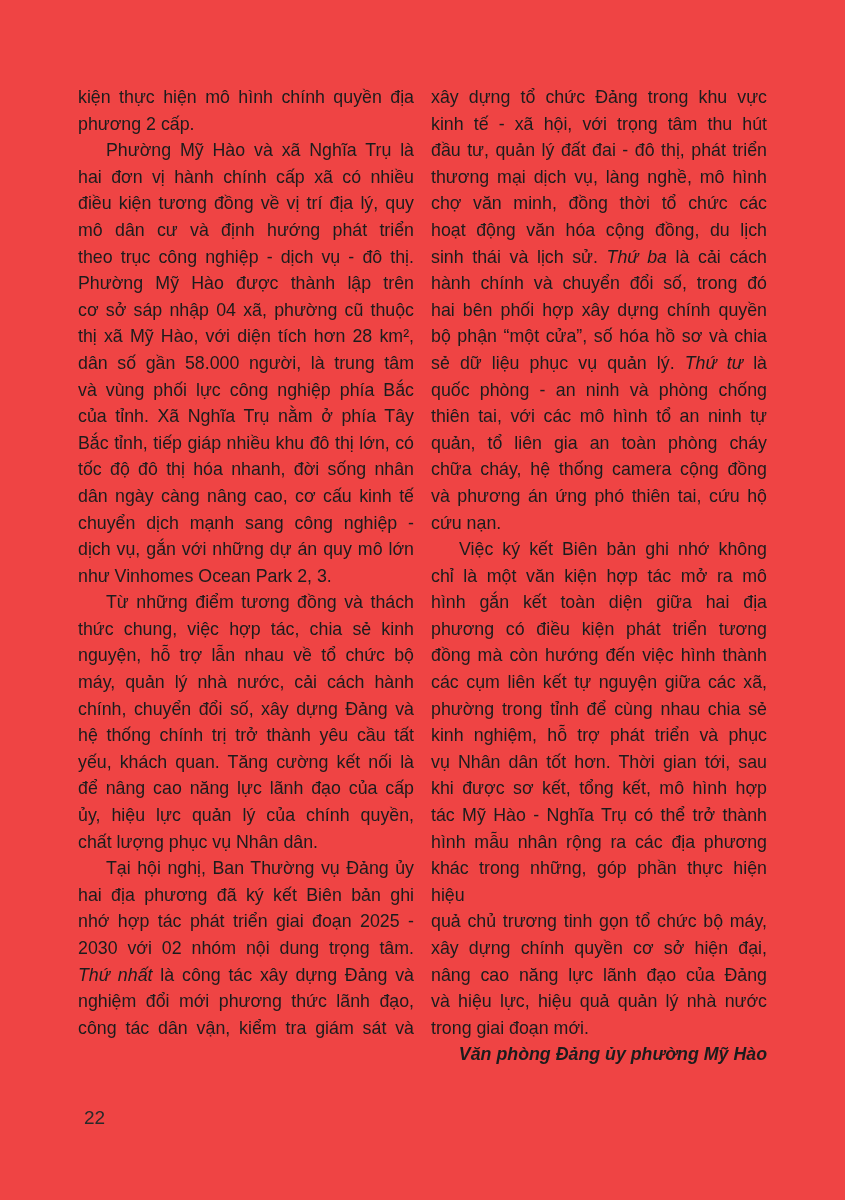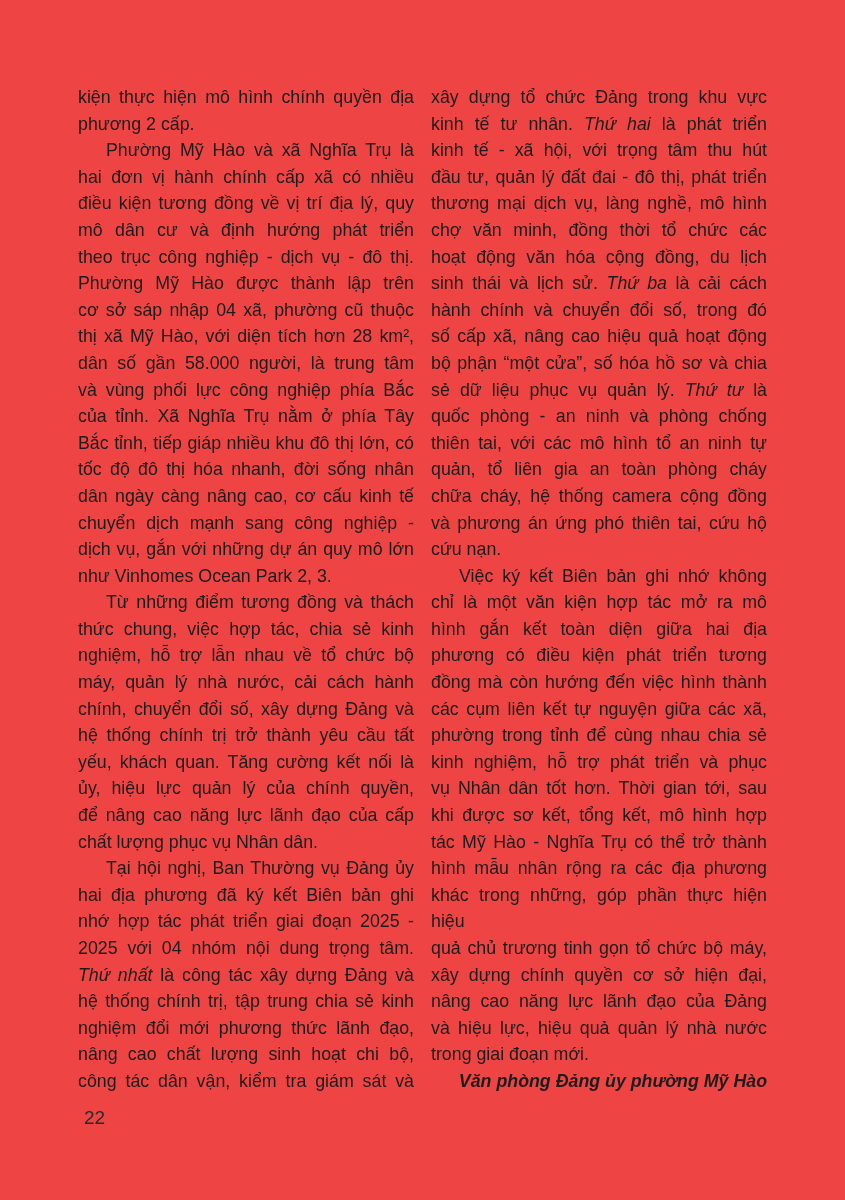--- a/index.html
+++ b/index.html
@@ -79,49 +79,46 @@
         <div class="line"><span>và vùng phối lực công nghiệp phía Bắc</span></div>
         <div class="line"><span>của tỉnh. Xã Nghĩa Trụ nằm ở phía Tây</span></div>
         <div class="line"><span>Bắc tỉnh, tiếp giáp nhiều khu đô thị lớn, có</span></div>
         <div class="line"><span>tốc độ đô thị hóa nhanh, đời sống nhân</span></div>
         <div class="line"><span>dân ngày càng nâng cao, cơ cấu kinh tế</span></div>
         <div class="line"><span>chuyển dịch mạnh sang công nghiệp -</span></div>
         <div class="line"><span>dịch vụ, gắn với những dự án quy mô lớn</span></div>
         <div class="line end"><span>như Vinhomes Ocean Park 2, 3.</span></div>
         <div class="line indent"><span>Từ những điểm tương đồng và thách</span></div>
         <div class="line"><span>thức chung, việc hợp tác, chia sẻ kinh</span></div>
-        <div class="line"><span>nghiệm, hỗ trợ lẫn nhau về tổ chức bộ</span></div>
+        <div class="line"><span>nguyện, hỗ trợ lẫn nhau về tổ chức bộ</span></div>
         <div class="line"><span>máy, quản lý nhà nước, cải cách hành</span></div>
         <div class="line"><span>chính, chuyển đổi số, xây dựng Đảng và</span></div>
         <div class="line"><span>hệ thống chính trị trở thành yêu cầu tất</span></div>
         <div class="line"><span>yếu, khách quan. Tăng cường kết nối là</span></div>
+        <div class="line"><span>để nâng cao năng lực lãnh đạo của cấp</span></div>
         <div class="line"><span>ủy, hiệu lực quản lý của chính quyền,</span></div>
-        <div class="line"><span>để nâng cao năng lực lãnh đạo của cấp</span></div>
         <div class="line end"><span>chất lượng phục vụ Nhân dân.</span></div>
         <div class="line indent"><span>Tại hội nghị, Ban Thường vụ Đảng ủy</span></div>
         <div class="line"><span>hai địa phương đã ký kết Biên bản ghi</span></div>
         <div class="line"><span>nhớ hợp tác phát triển giai đoạn 2025 -</span></div>
-        <div class="line"><span>2025 với 04 nhóm nội dung trọng tâm.</span></div>
+        <div class="line"><span>2030 với 02 nhóm nội dung trọng tâm.</span></div>
         <div class="line"><i>Thứ nhất</i><span> là công tác xây dựng Đảng và</span></div>
-        <div class="line"><span>hệ thống chính trị, tập trung chia sẻ kinh</span></div>
         <div class="line"><span>nghiệm đổi mới phương thức lãnh đạo,</span></div>
-        <div class="line"><span>nâng cao chất lượng sinh hoạt chi bộ,</span></div>
         <div class="line"><span>công tác dân vận, kiểm tra giám sát và</span></div>
       </div>
     <div class="col" id="col-1">
         <div class="line"><span>xây dựng tổ chức Đảng trong khu vực</span></div>
-        <div class="line"><span>kinh tế tư nhân. </span><i>Thứ hai</i><span> là phát triển</span></div>
         <div class="line"><span>kinh tế - xã hội, với trọng tâm thu hút</span></div>
         <div class="line"><span>đầu tư, quản lý đất đai - đô thị, phát triển</span></div>
         <div class="line"><span>thương mại dịch vụ, làng nghề, mô hình</span></div>
         <div class="line"><span>chợ văn minh, đồng thời tổ chức các</span></div>
         <div class="line"><span>hoạt động văn hóa cộng đồng, du lịch</span></div>
         <div class="line"><span>sinh thái và lịch sử. </span><i>Thứ ba</i><span> là cải cách</span></div>
         <div class="line"><span>hành chính và chuyển đổi số, trong đó</span></div>
-        <div class="line"><span>số cấp xã, nâng cao hiệu quả hoạt động</span></div>
+        <div class="line"><span>hai bên phối hợp xây dựng chính quyền</span></div>
         <div class="line"><span>bộ phận “một cửa”, số hóa hồ sơ và chia</span></div>
         <div class="line"><span>sẻ dữ liệu phục vụ quản lý. </span><i>Thứ tư</i><span> là</span></div>
         <div class="line"><span>quốc phòng - an ninh và phòng chống</span></div>
         <div class="line"><span>thiên tai, với các mô hình tổ an ninh tự</span></div>
         <div class="line"><span>quản, tổ liên gia an toàn phòng cháy</span></div>
         <div class="line"><span>chữa cháy, hệ thống camera cộng đồng</span></div>
         <div class="line"><span>và phương án ứng phó thiên tai, cứu hộ</span></div>
         <div class="line end"><span>cứu nạn.</span></div>
         <div class="line indent"><span>Việc ký kết Biên bản ghi nhớ không</span></div>
         <div class="line"><span>chỉ là một văn kiện hợp tác mở ra mô</span></div>

